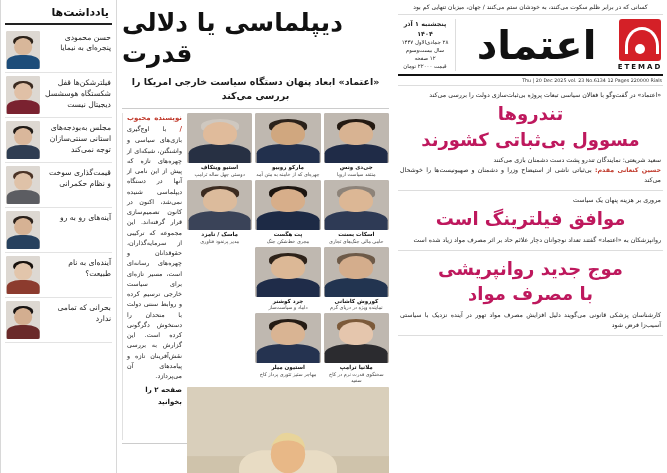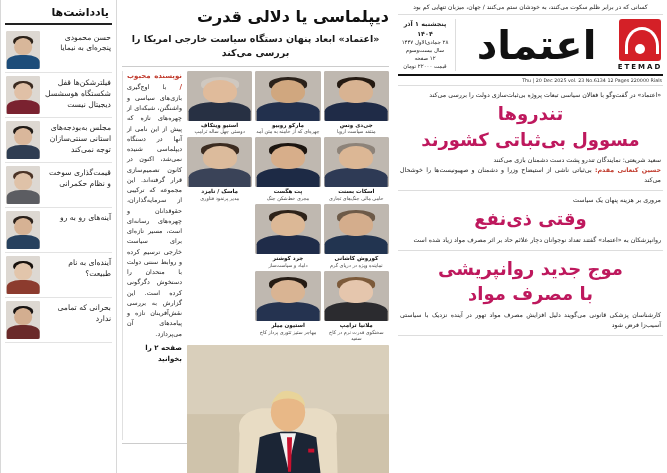--- a/index.html
+++ b/index.html
@@ -89,22 +89,22 @@
   
   .center {
     width: 278px;
     border-left: 1px solid #d8d8d8;
     display: flex;
     flex-direction: column;
     padding: 3px 5px 0 5px;
     background: #fff;
   }
   .headline-main {
-    text-align: right;
-    font-size: 16px;
+    text-align: left;
+    font-size: 25px;
     font-weight: bold;
     color: #111;
     letter-spacing: -0.3px;
     padding: 4px 0 5px 0;
     line-height: 1.25;
   }
   .subhead-main {
     text-align: center;
     font-size: 9.5px;
     font-weight: bold;
@@ -607,21 +607,21 @@
           <div class="kicker">«اعتماد» در گفت‌وگو با فعالان سیاسی تبعات پروژه بی‌ثبات‌سازی دولت را بررسی می‌کند</div>
           <h2>تندروها</h2>
           <h2 class="">مسوول بی‌ثباتی کشورند</h2>
           <div class="deck">
             <div>سعید شریعتی: نمایندگان تندرو پشت دست دشمنان بازی می‌کنند</div>
             <div><span class="hl">حسین کنعانی مقدم:</span> بی‌ثباتی ناشی از استیضاح وزرا و دشمنان و صهیونیست‌ها را خوشحال می‌کند</div>
           </div>
         </div>
         <div class="story">
           <div class="kicker">مروری بر هزینه پنهان یک سیاست</div>
-          <h2>وقتی ذی‌نفع</h2>
+          <h2 class="">موافق فیلترینگ است</h2>
           <div class="deck">
             <div>روانپزشکان به «اعتماد» گفتند تعداد نوجوانان دچار علائم حاد بر اثر مصرف مواد زیاد شده است</div>
           </div>
         </div>
         <div class="story">
           <h2>موج جدید روانپریشی</h2>
           <h2 class="">با مصرف مواد</h2>
           <div class="deck">
             <div>کارشناسان پزشکی قانونی می‌گویند دلیل افزایش مصرف مواد تهور در آینده نزدیک با سیاستی آسیب‌زا فرض شود</div>
           </div>

